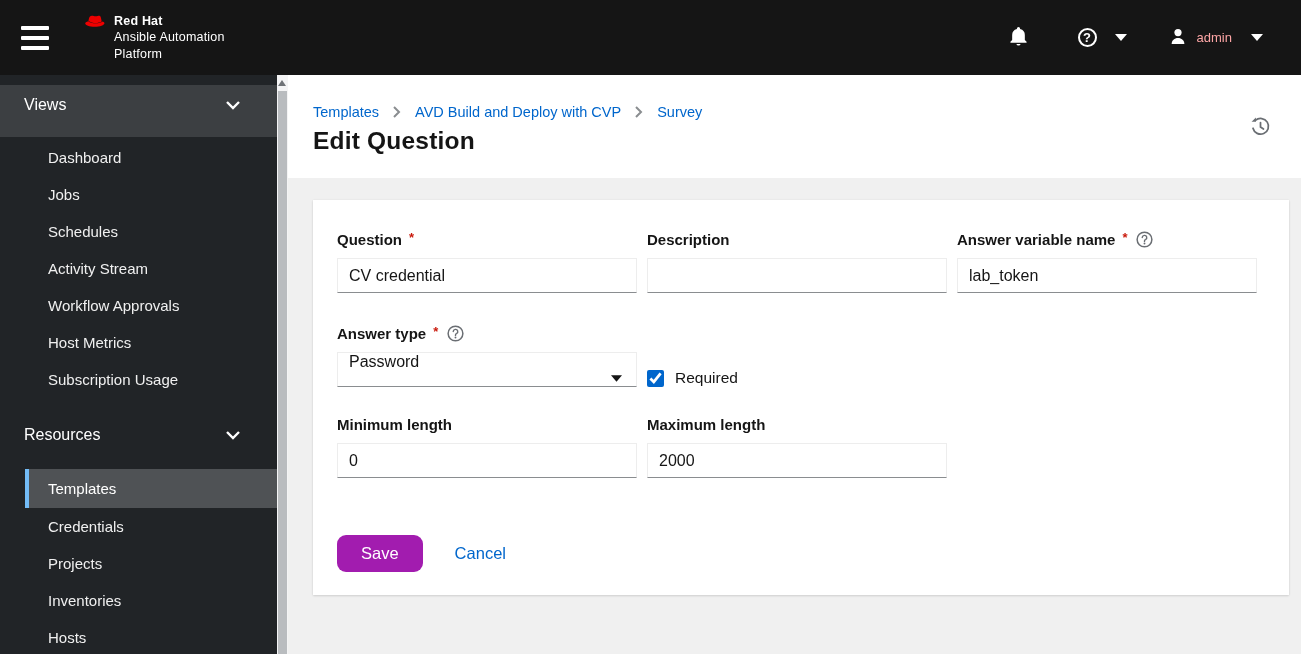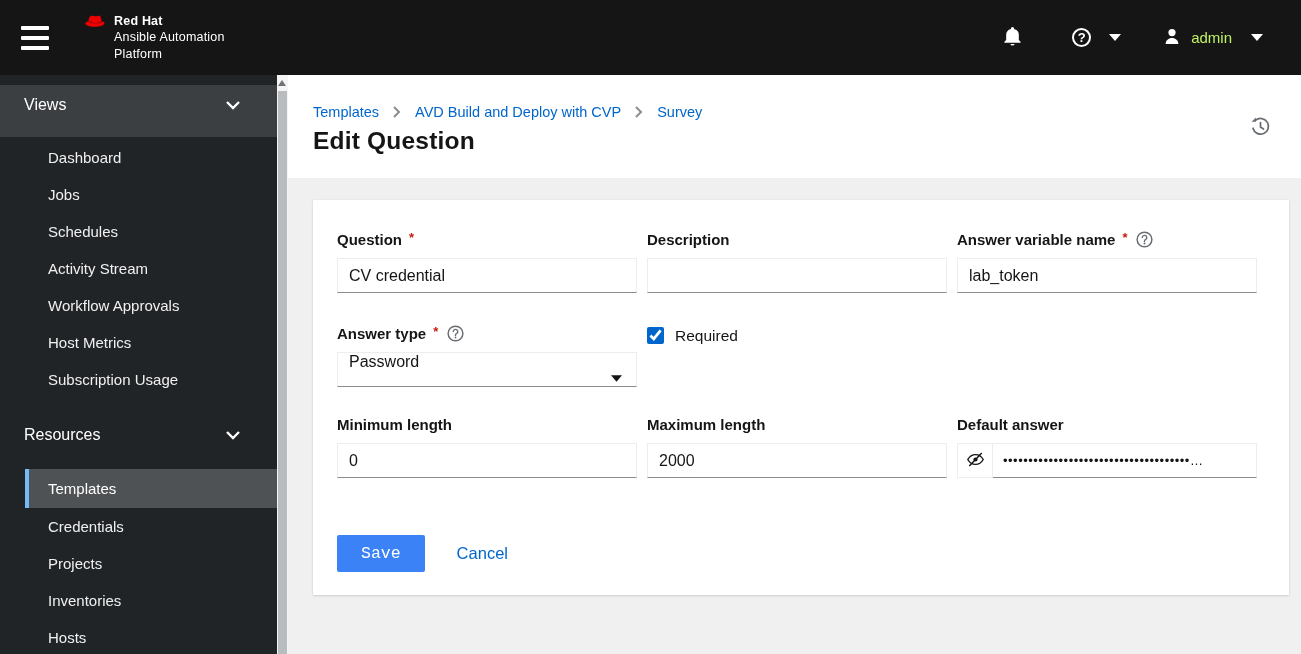--- a/index.html
+++ b/index.html
@@ -17,21 +17,21 @@
   .brand-text .b1 { font-weight:bold; }
   .masthead-right { margin-left:auto; display:flex; align-items:center; padding-right:38px; }
   .mh-btn { background:none; border:none; cursor:pointer; display:flex; align-items:center; color:#fff; }
   .bell-btn { margin-right:50px; }
   .help-group { margin-right:42px; display:flex; align-items:center; }
   .help-circle { width:19px; height:19px; border:2px solid #fff; border-radius:50%;
                  display:flex; align-items:center; justify-content:center;
                  color:#fff; font-size:13px; font-weight:bold; }
   .help-caret { margin-left:18px; display:flex; }
   .user-group { display:flex; align-items:center; }
-  .user-label { color:#bef264; font-size:15px; margin-left:10px; }
+  .user-label { color:#fca5a5; font-size:13px; margin-left:10px; }
   .user-caret { margin-left:19px; display:flex; }
 
   
   .layout { position:absolute; top:75px; left:0; width:1301px; height:579px; display:flex; }
 
   
   .sidebar { width:277px; background:#212427; padding-top:10px; flex-shrink:0; overflow:hidden; }
   .nav-group-header { height:52px; display:flex; align-items:center; justify-content:space-between;
                       padding:0 37px 12px 24px; color:#fff; font-size:16px; cursor:pointer; }
   .nav-group-header.expanded-bg { background:#3c3f42; }
@@ -69,32 +69,32 @@
   .asterisk { color:#c9190b; font-size:13px; margin-left:7px; position:relative; top:-2px; }
   .help-icon { margin-left:9px; display:flex; cursor:pointer; }
   .pf-input { width:100%; height:35px; border:1px solid #ededed; border-bottom-color:#8a8d90;
               padding:0 11px; font-size:16px; color:#151515; font-family:inherit; background:#fff; }
   .row2 { margin-top:32px; }
   .row3 { margin-top:29px; }
   .pf-select { position:relative; width:100%; height:35px; border:1px solid #ededed;
                border-bottom-color:#8a8d90; background:#fff; display:flex; align-items:flex-start;
                padding:0 11px; font-size:16px; color:#151515; cursor:pointer; }
   .pf-select .caret { position:absolute; right:14px; top:15px; }
-  .checkbox-field { margin-top:34px; display:flex; align-items:flex-start; }
+  .checkbox-field { margin-top:34px; display:flex; align-items:flex-end; }
   .checkbox-field input { width:17px; height:17px; accent-color:#0066cc; cursor:pointer; }
   .checkbox-field label { margin-left:11px; font-size:15.5px; color:#151515; cursor:pointer; }
   .input-group { display:flex; width:100%; }
   .eye-btn { width:36px; height:35px; border:1px solid #ededed; background:#fff; flex-shrink:0;
              display:flex; align-items:center; justify-content:center; cursor:pointer; }
   .pw-input { flex:1; height:35px; border:1px solid #ededed; border-left:none;
               border-bottom-color:#8a8d90; padding:0 10px; font-size:13px; letter-spacing:.5px;
               color:#151515; font-family:inherit; white-space:nowrap; overflow:hidden; }
   .actions { margin-top:57px; display:flex; align-items:center; }
-  .save-btn { background:#3b82f6; color:#fff; border:none; border-radius:2px; font-size:16.5px;
-              font-family:Liberation Mono, monospace; padding:0 24px; height:37px; cursor:pointer; }
+  .save-btn { background:#a21caf; color:#fff; border:none; border-radius:9px; font-size:16.5px;
+              font-family:Liberation Sans, sans-serif; padding:0 24px; height:37px; cursor:pointer; }
   .cancel-btn { background:none; border:none; color:#0066cc; font-size:16.5px; font-family:inherit;
                 margin-left:32px; cursor:pointer; }
 </style>
 </head>
 <body>
 
 <header class="masthead">
   <button class="hamburger">
     <span></span>
     <span></span>
@@ -293,37 +293,20 @@
             <input class="pf-input" type="text" value="0" style="">
           </div>
 
           <div class="field row3">
             <div class="field-label">
               <span>Maximum length</span>
             </div>
             <input class="pf-input" type="text" value="2000" style="">
           </div>
 
-          <div class="field row3">
-            <div class="field-label">
-              <span>Default answer</span>
-            </div>
-            <div class="input-group">
-              <button class="eye-btn">
-                <span>
-                  <svg width="19" height="17" viewBox="0 0 24 22">
-                    <path d="M2 11s3.6-6.3 10-6.3S22 11 22 11s-3.6 6.3-10 6.3S2 11 2 11z" fill="none" stroke="#151515" stroke-width="1.8"></path>
-                    <circle cx="12" cy="11" r="2.7" fill="#151515"></circle>
-                    <line x1="4" y1="19.5" x2="20" y2="2.5" stroke="#151515" stroke-width="1.9"></line>
-                  </svg>
-                </span>
-              </button>
-              <input class="pw-input" type="text" value="•••••••••••••••••••••••••••••••••••••…" style="">
-            </div>
-          </div>
 
           <div class="actions" style="grid-column:1 / -1;">
             <button class="save-btn">Save</button>
             <button class="cancel-btn">Cancel</button>
           </div>
 
         </div>
       </section>
     </div>
   </main>

